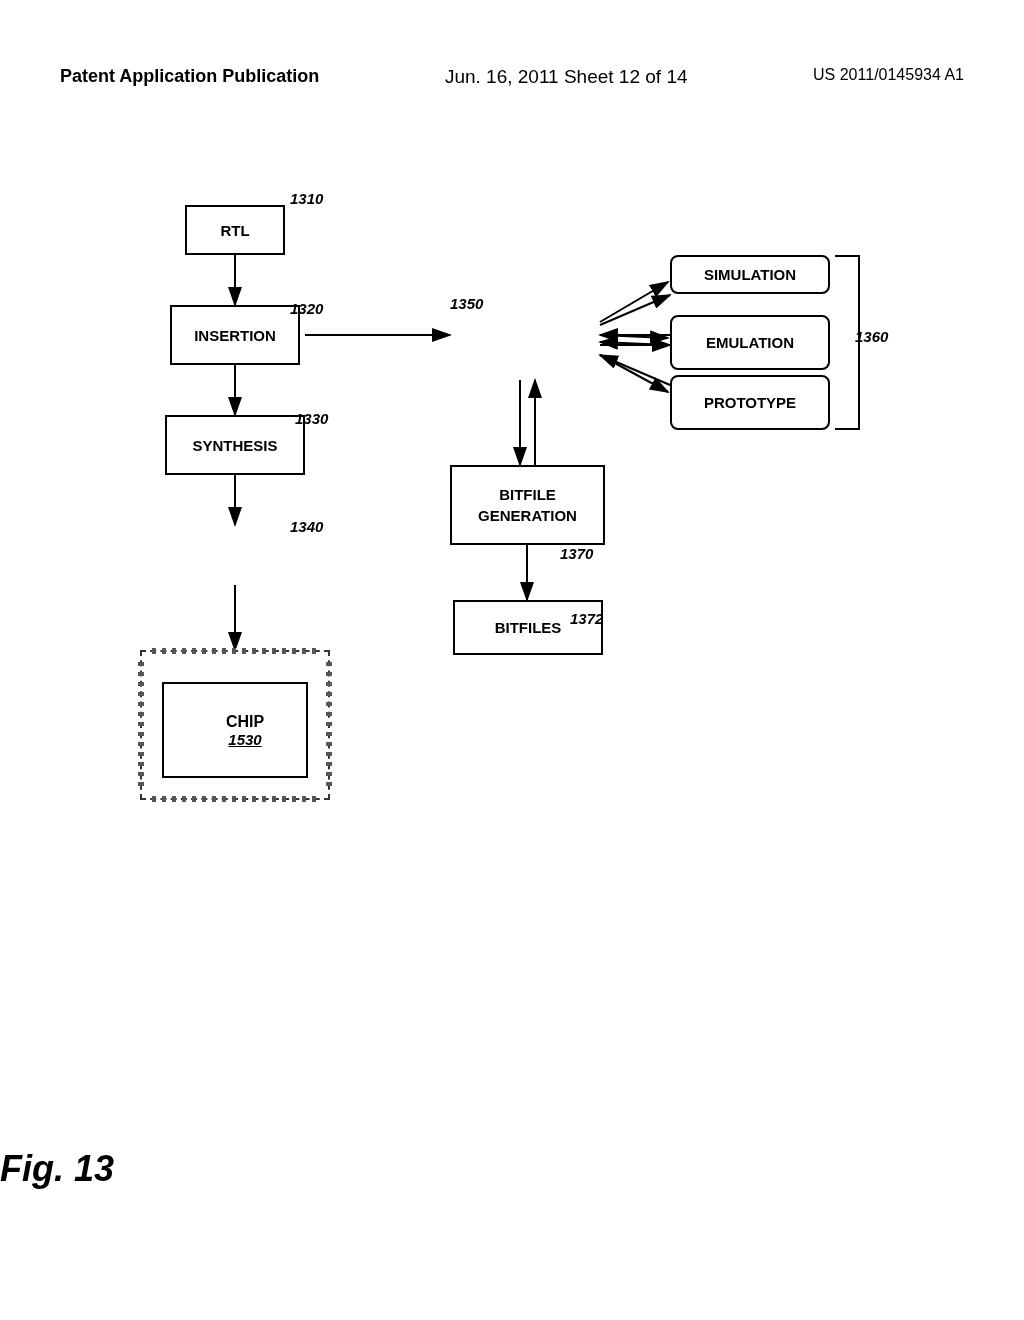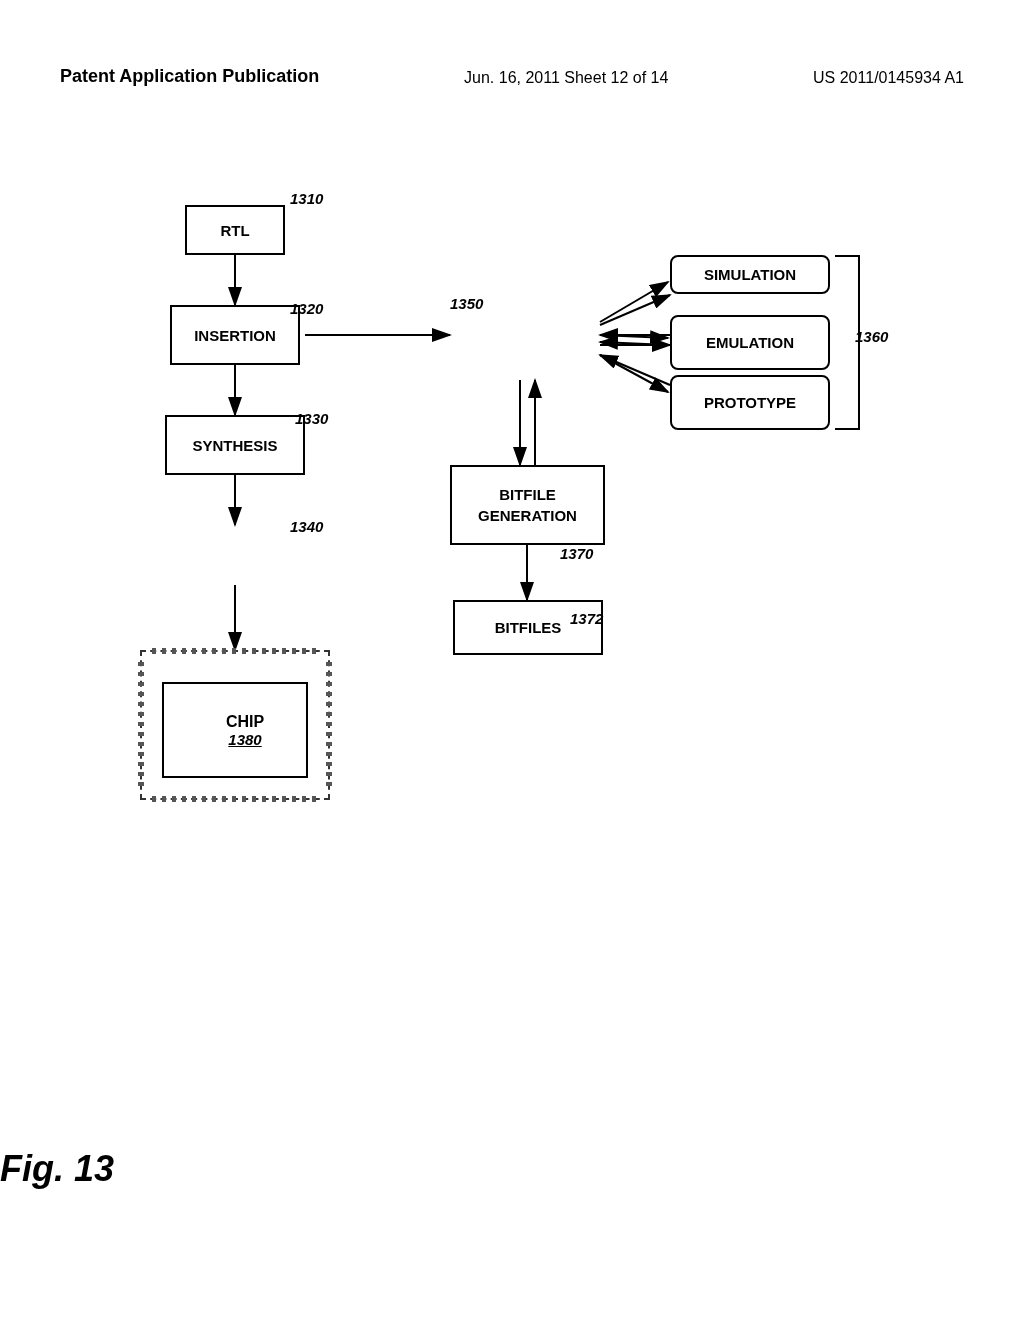--- a/index.html
+++ b/index.html
@@ -17,29 +17,29 @@
       background: #fff;
     }
     .header {
       position: absolute;
       top: 66px;
       left: 0;
       right: 0;
       display: flex;
       justify-content: space-between;
       padding: 0 60px;
-      align-items: flex-end;
+      align-items: flex-start;
     }
     .header-left {
       font-size: 18px;
       font-weight: bold;
       font-family: Arial, sans-serif;
     }
     .header-center {
-      font-size: 16px;
+      font-size: 19px;
       font-family: Arial, sans-serif;
     }
     .header-right {
       font-size: 16px;
       font-family: Arial, sans-serif;
     }
     .diagram {
       position: absolute;
       top: 160px;
       left: 80px;
@@ -161,21 +161,21 @@
 
       <div style="position:absolute; left:-4px; top:10px; bottom:10px; width:6px;
                   background: repeating-linear-gradient(180deg, #555 0px, #555 4px, transparent 4px, transparent 10px);"></div>
 
       <div style="position:absolute; right:-4px; top:10px; bottom:10px; width:6px;
                   background: repeating-linear-gradient(180deg, #555 0px, #555 4px, transparent 4px, transparent 10px);"></div>
       <div style="position:absolute; top:30px; left:20px; right:20px; bottom:20px;
                   border:2px solid #000; background:#fff; display:flex; flex-direction:column; 
                   align-items:center; justify-content:center;padding-left:20px;">
         <span style="font-weight:bold; font-size:16px;">CHIP</span>
-        <span style="font-style:italic; font-weight:bold; font-size:15px; text-decoration:underline;">1380</span>
+        <span style="font-style:italic; font-weight:bold; font-size:15px; text-decoration:underline;">1530</span>
       </div>
     </div>
 
     <div class="label" style="left:370px; top:135px;">1350</div>
 
     <div class="box" style="left:370px; top:305px; width:155px; height:80px;">
       <span style="white-space:pre-line; text-align:center; line-height:1.4;">BITFILE
 GENERATION</span>
     </div>
     <div class="label" style="left:480px; top:385px;">1370</div>

